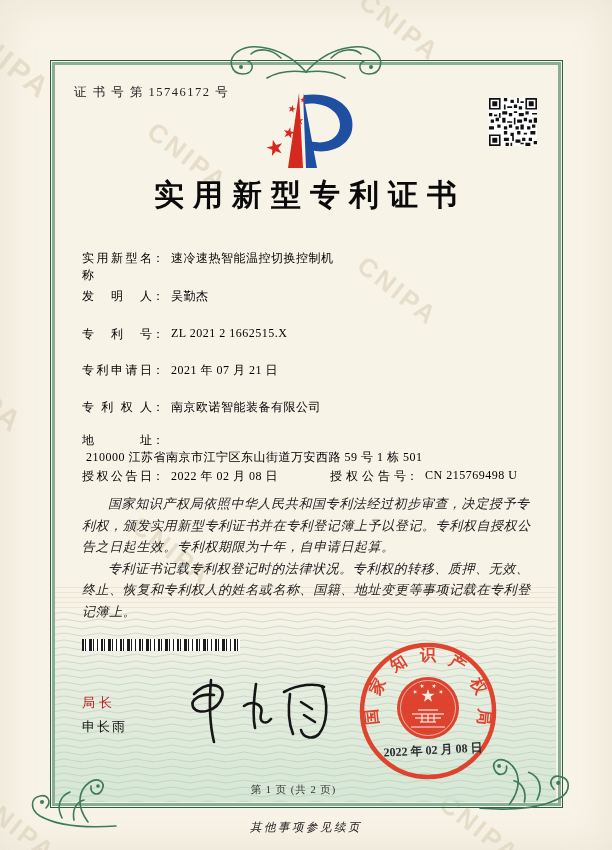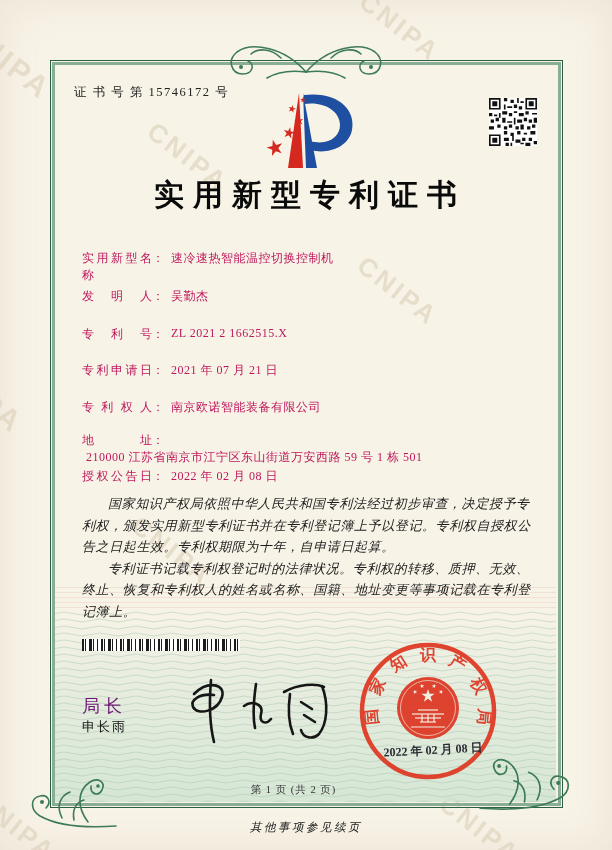--- a/index.html
+++ b/index.html
@@ -38,21 +38,21 @@
   }
   
   .cert-no{position:absolute;left:74px;top:84px;font-size:12.5px;letter-spacing:1.5px;color:#222;}
   .logo{position:absolute;left:252px;top:88px;}
   .qr{position:absolute;left:489px;top:98px;}
   .title{
     position:absolute;left:50px;width:511px;top:175px;text-align:center;
     font-size:30px;font-weight:bold;letter-spacing:9px;text-indent:9px;color:#0a0a0a;
   }
   
-  .frow{position:absolute;left:82px;width:452px;font-size:12px;color:#be185d;}
+  .frow{position:absolute;left:82px;width:452px;font-size:12px;color:#000000;}
   .flabel{
     display:inline-block;width:70px;text-align:justify;text-align-last:justify;
     -moz-text-align-last:justify;vertical-align:top;font-weight:500;
   }
   .fcolon{display:inline-block;vertical-align:top;}
   .fvalue{display:inline-block;vertical-align:top;margin-left:4px;letter-spacing:.5px;}
   .r1{top:250px}.r2{top:288px}.r3{top:326px}.r4{top:362px}.r5{top:399px}
   .r6{top:432px}.r7{top:468px}
   .addr-val{width:370px;line-height:16px;}
   .pair2{position:absolute;left:248px;top:0;}
@@ -65,21 +65,21 @@
   .body-text p{margin:0;text-indent:2em;}
   
   .barcode{
     position:absolute;left:82px;top:639px;width:158px;height:12px;background:#fff;
     background-image:repeating-linear-gradient(90deg,
       #1c1c1c 0 2px,#fff 2px 3px,#1c1c1c 3px 4px,#fff 4px 7px,
       #1c1c1c 7px 10px,#fff 10px 11px,#1c1c1c 11px 12px,#fff 12px 15px,
       #1c1c1c 15px 16px,#fff 16px 19px);
   }
   
-  .signer-title{position:absolute;left:82px;top:694px;font-size:18px;letter-spacing:4px;color:#701a75;}
+  .signer-title{position:absolute;left:82px;top:694px;font-size:13px;letter-spacing:4px;color:#b91c1c;}
   .signer-name{position:absolute;left:82px;top:718px;font-size:13px;letter-spacing:2px;color:#111;}
   .sig{position:absolute;left:172px;top:670px;}
   .seal{position:absolute;left:357px;top:640px;}
   .seal-date{
     position:absolute;left:370px;top:742px;width:126px;text-align:center;
     font-size:12px;font-weight:bold;color:#2b2b33;transform:rotate(-3deg);white-space:nowrap;
   }
   
   .page-info{position:absolute;left:38px;width:511px;top:783px;text-align:center;font-size:10.5px;letter-spacing:1px;color:#333;}
   .footer-note{position:absolute;left:0;width:612px;top:820px;text-align:center;font-size:11.5px;font-style:italic;letter-spacing:2.5px;color:#222;}
@@ -207,20 +207,24 @@
     <span class="flabel">专利权人</span><span class="fcolon">：</span>
     <span class="fvalue">南京欧诺智能装备有限公司</span>
   </div>
   <div class="frow r6">
     <span class="flabel">地址</span><span class="fcolon">：</span>
     <span class="fvalue addr-val">210000 江苏省南京市江宁区东山街道万安西路 59 号 1 栋 501</span>
   </div>
   <div class="frow r7">
     <span class="flabel">授权公告日</span><span class="fcolon">：</span>
     <span class="fvalue">2022 年 02 月 08 日</span>
+    <span class="pair2">
+      <span class="flabel2">授权公告号</span><span class="fcolon">：</span>
+      <span class="fvalue">CN 215769498 U</span>
+    </span>
   </div>
 
   <div class="body-text">
     <p>国家知识产权局依照中华人民共和国专利法经过初步审查，决定授予专利权，颁发实用新型专利证书并在专利登记簿上予以登记。专利权自授权公告之日起生效。专利权期限为十年，自申请日起算。</p>
     <p>专利证书记载专利权登记时的法律状况。专利权的转移、质押、无效、终止、恢复和专利权人的姓名或名称、国籍、地址变更等事项记载在专利登记簿上。</p>
   </div>
 
   <div class="barcode"></div>
 
   <div class="signer-title">局长</div>

